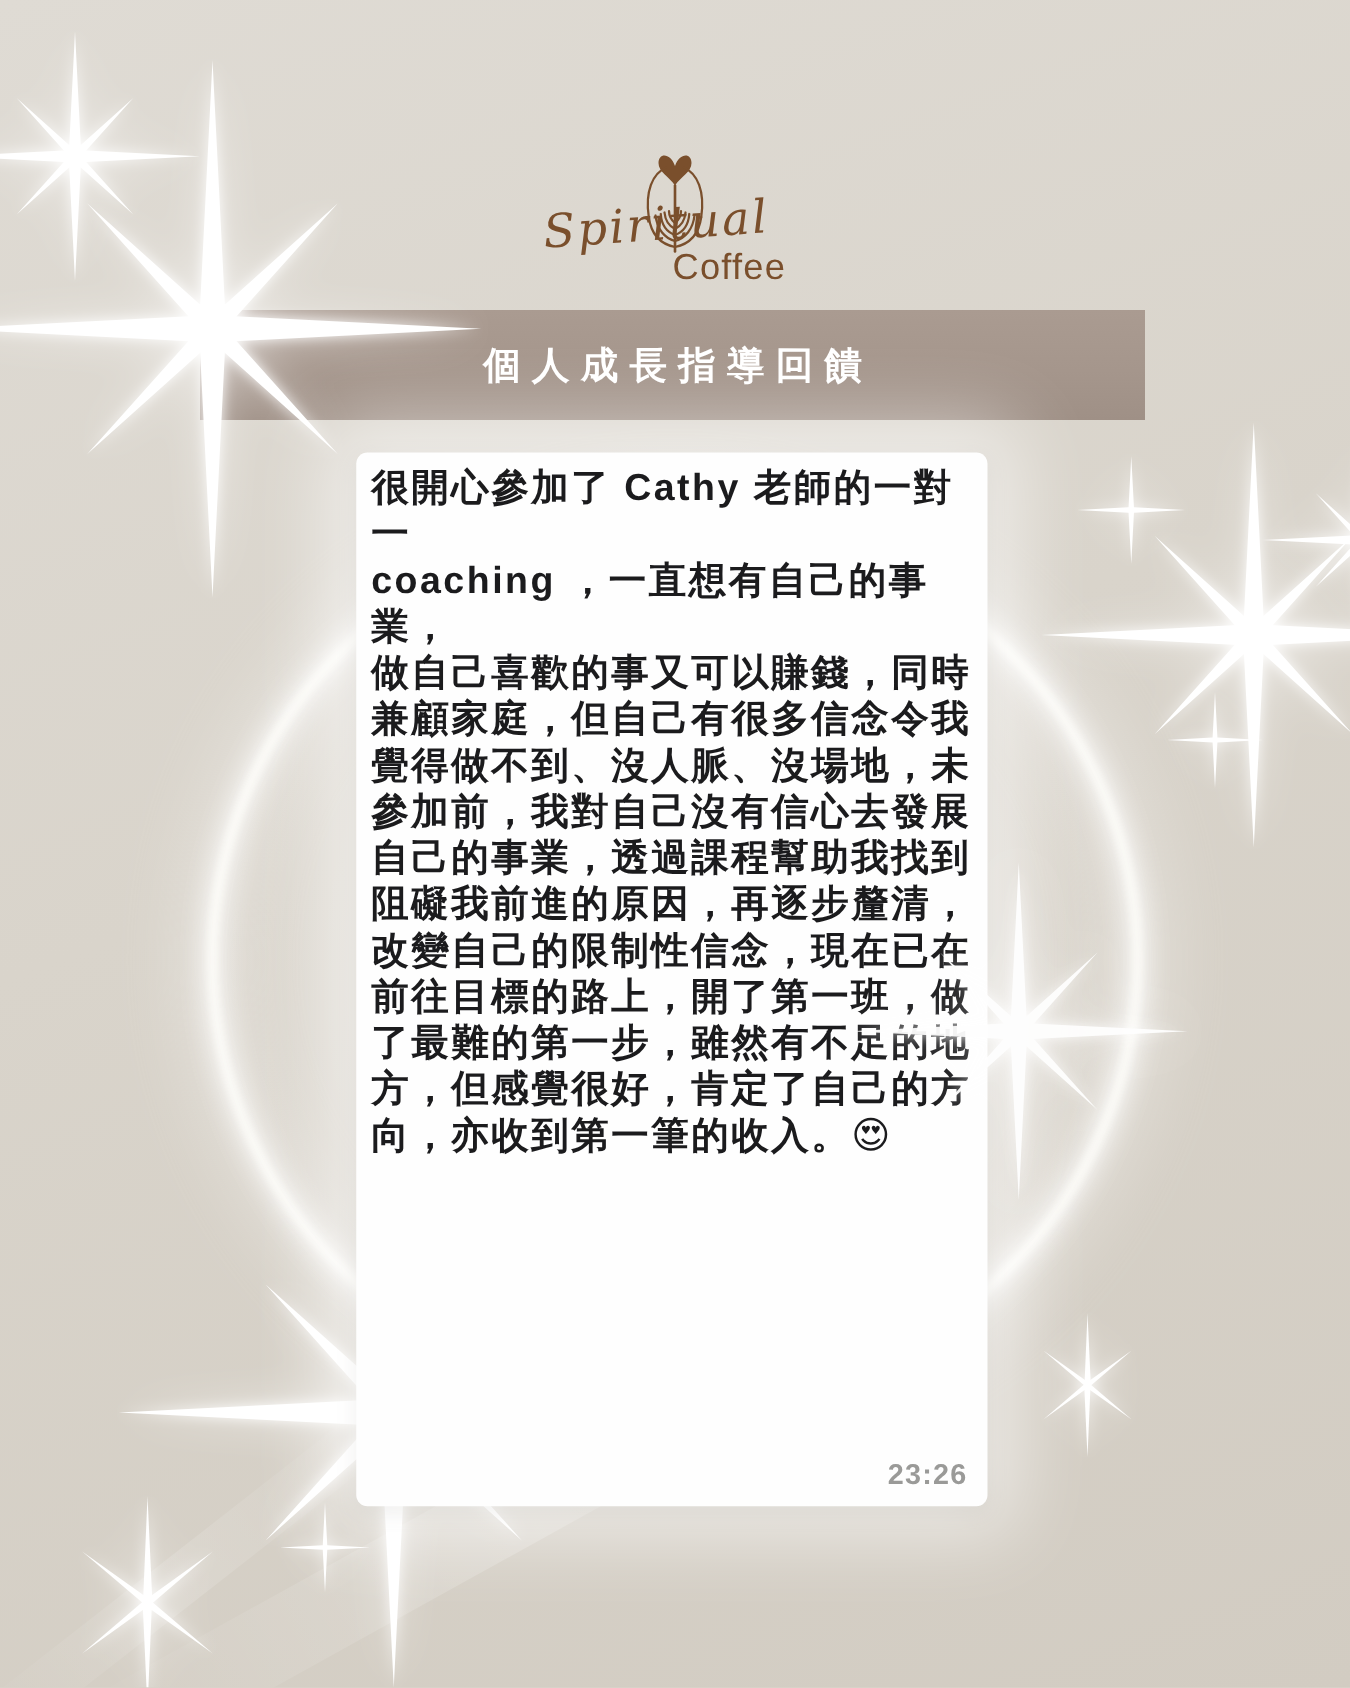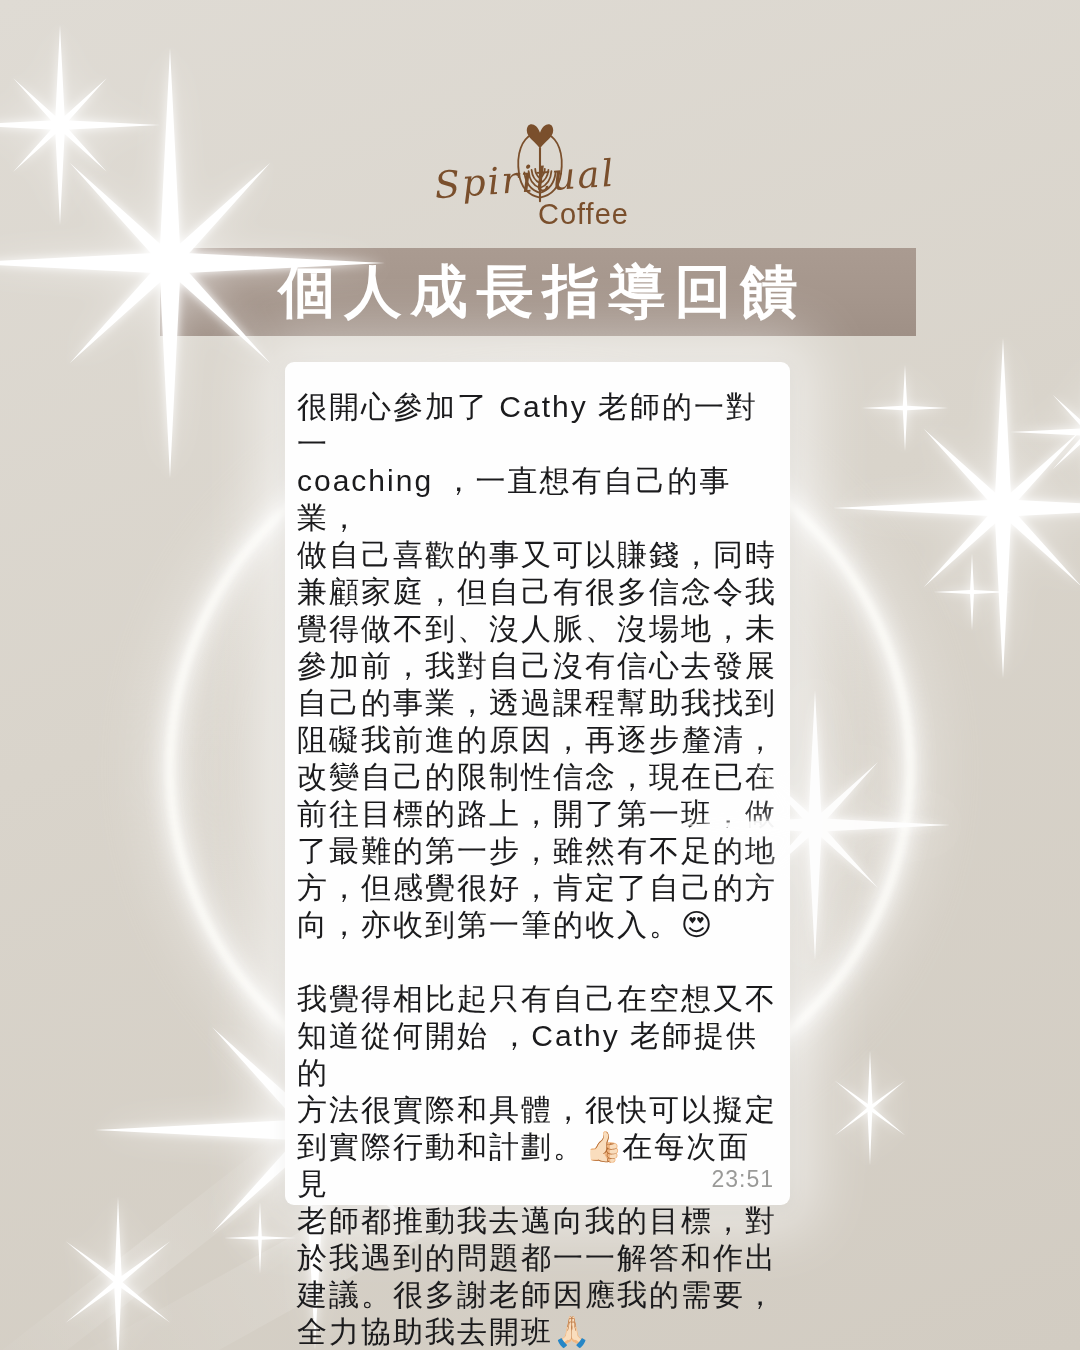--- a/index.html
+++ b/index.html
@@ -21,26 +21,26 @@
   .logo-leaf{position:absolute;left:88px;top:10px;}
   .logo-script{position:absolute;left:0;top:58px;width:210px;text-align:center;
     font-family:"DejaVu Serif","Liberation Serif",serif;font-style:italic;font-size:37px;
     letter-spacing:2px;transform:rotate(-4deg);}
   .logo-sub{position:absolute;left:118px;top:98px;font-size:29px;letter-spacing:1px;}
   
   .banner{position:absolute;left:160px;top:248px;width:756px;height:88px;
     background:linear-gradient(180deg,#aa9b91 0%,#a5968c 55%,#9f9086 100%);
     display:flex;align-items:center;justify-content:center;}
   .banner-title{color:#ffffff;font-family:"Liberation Serif","DejaVu Serif",serif;
-    font-weight:700;font-size:57px;letter-spacing:9px;text-indent:9px;}
+    font-weight:700;font-size:30px;letter-spacing:9px;text-indent:9px;}
   
   .chat-card{position:absolute;left:285px;top:362px;width:505px;height:843px;
-    background:#fefefe;border-radius:9px;box-sizing:border-box;padding:26px 12px 14px 12px;
+    background:#fefefe;border-radius:9px;box-sizing:border-box;padding:10px 12px 14px 12px;
     box-shadow:0 0 60px 25px rgba(255,255,255,.55),0 5px 16px rgba(118,112,102,.18);
-    z-index:6;}
+    z-index:6;font-weight:bold;}
   .msg-para{margin:0;color:#1b1b1d;font-size:30px;line-height:37px;letter-spacing:2px;}
   .msg-para + .msg-para{margin-top:37px;}
   .emoji{letter-spacing:0;font-style:normal;}
   .timestamp{position:absolute;right:16px;bottom:12px;color:#9a9a98;font-size:23px;letter-spacing:1px;}
   .z1{z-index:1}.z2{z-index:2}.z3{z-index:3}.z4{z-index:4}.z5{z-index:5}.z7{z-index:7}
 </style>
 </head>
 <body>
 
 <div class="poster">
@@ -116,22 +116,21 @@
   <div class="banner z4">
     <span class="banner-title">個人成長指導回饋</span>
   </div>
 
   <svg class="sparkle z5" style="left:170px;top:263px;width:430px;height:430px" viewBox="0 0 100 100">
       <use href="#star8"></use>
     </svg>
 
   <div class="chat-card">
     <p class="msg-para">很開心參加了 Cathy 老師的一對一<br>coaching ，一直想有自己的事業，<br>做自己喜歡的事又可以賺錢，同時<br>兼顧家庭，但自己有很多信念令我<br>覺得做不到、沒人脈、沒場地，未<br>參加前，我對自己沒有信心去發展<br>自己的事業，透過課程幫助我找到<br>阻礙我前進的原因，再逐步釐清，<br>改變自己的限制性信念，現在已在<br>前往目標的路上，開了第一班，做<br>了最難的第一步，雖然有不足的地<br>方，但感覺很好，肯定了自己的方<br>向，亦收到第一筆的收入。<span class="emoji">😍</span></p>
-    <p class="msg-para">我覺得相比起只有自己在空想又不<br>知道從何開始 ，Cathy 老師提供的<br>方法很實際和具體，很快可以擬定<br>到實際行動和計劃。<span class="emoji">👍🏻</span>在每次面見<br>老師都推動我去邁向我的目標，對<br>於我遇到的問題都一一解答和作出<br>建議。很多謝老師因應我的需要，<br>全力協助我去開班<span class="emoji">🙏🏻</span></p>
-    <span class="timestamp">23:51</span>
+    <span class="timestamp">23:26</span>
   </div>
 
   <svg class="sparkle z7" style="left:60px;top:125px;width:200px;height:200px" viewBox="0 0 100 100">
       <use href="#star8"></use>
     </svg>
   <svg class="sparkle z7" style="left:905px;top:408px;width:90px;height:90px" viewBox="0 0 100 100">
       <use href="#star4"></use>
     </svg>
   <svg class="sparkle z7" style="left:1003px;top:508px;width:340px;height:340px" viewBox="0 0 100 100">
       <use href="#star8"></use>

